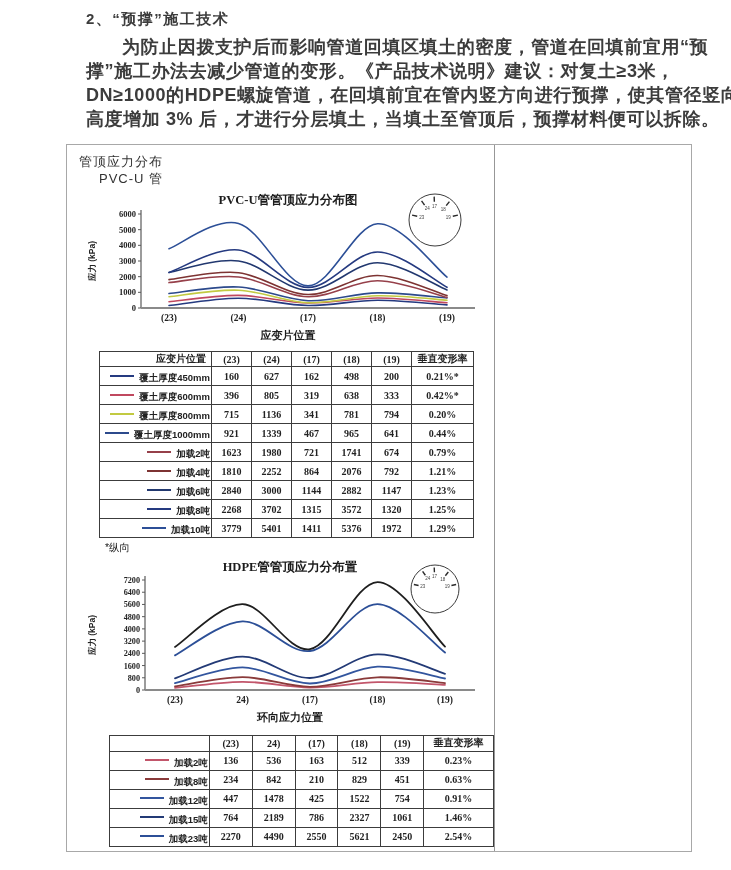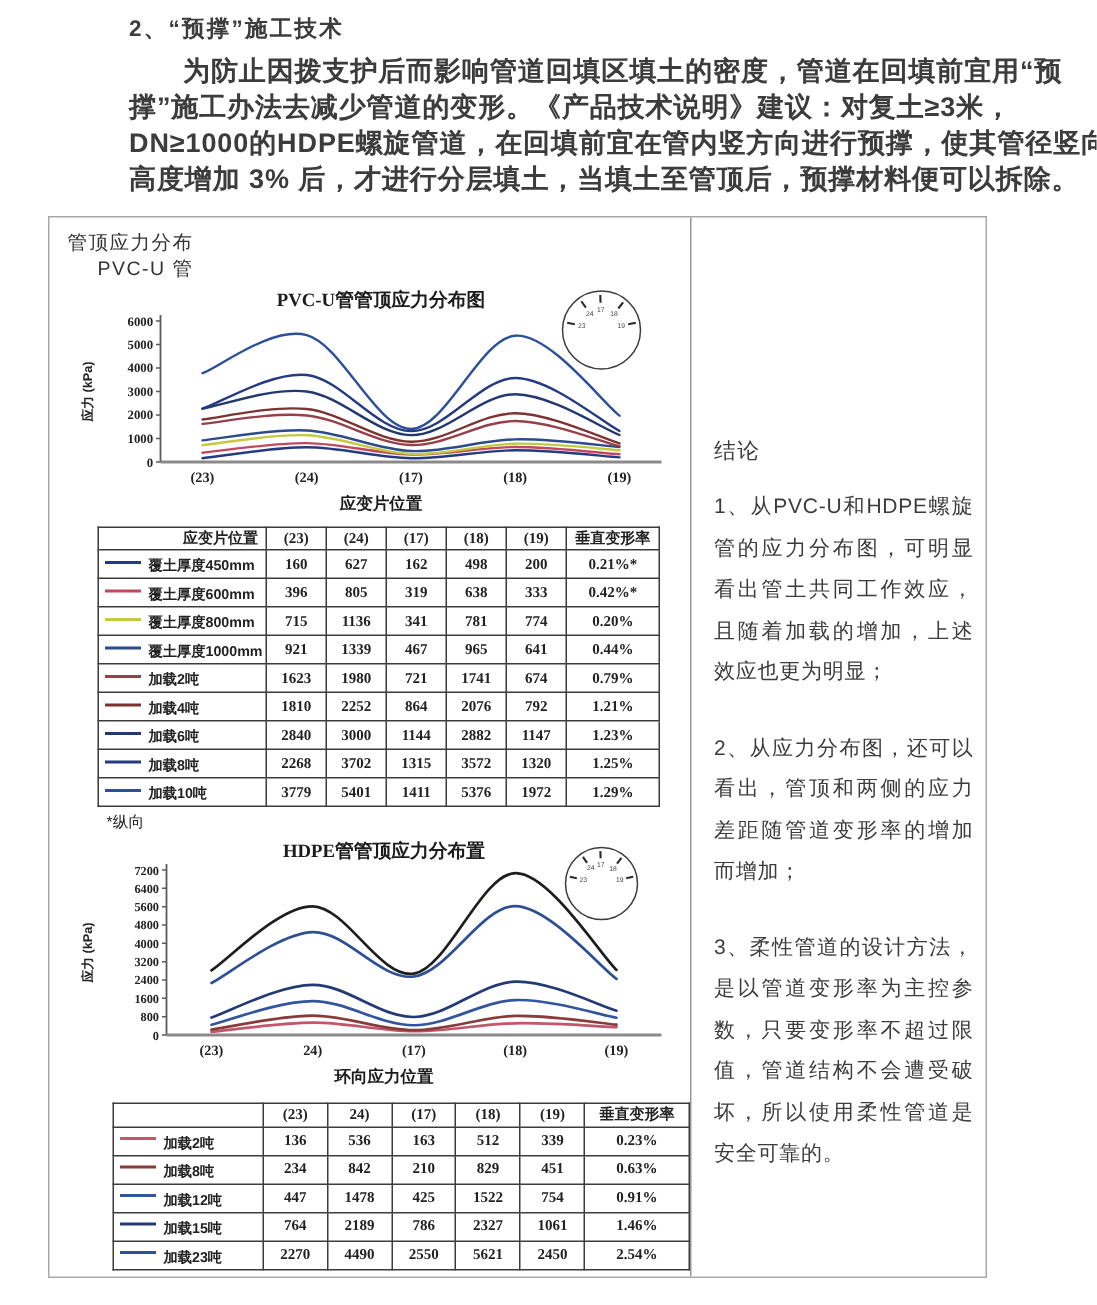--- a/index.html
+++ b/index.html
@@ -7,40 +7,40 @@
     width:731px;height:870px;background:#ffffff;
     font-family:"Liberation Sans",sans-serif;color:#3a3a3a;
     position:relative;overflow:hidden;
   }
   .top-text{padding:10px 0 0 86px;width:662px;font-weight:bold;}
   .sec-title{font-size:15px;letter-spacing:1.5px;color:#3c3c3c;}
   .intro{margin:6px 0 0;font-size:18px;line-height:24px;text-indent:2em;
          letter-spacing:0.6px;color:#3c3c3c;width:658px;}
 
   .main-box{
-    margin:13px 0 0 32px;width:626px;height:708px;
+    margin:13px 0 0 66px;width:626px;height:708px;
     border:1px solid #a8a8a8;box-sizing:border-box;display:flex;background:#fff;
   }
   .left-pane{width:428px;border-right:1px solid #979797;box-sizing:border-box;padding-top:8px;}
   .right-pane{flex:1;box-sizing:border-box;padding:146px 8px 0 15px;}
 
   .pane-heading{margin-left:12px;font-size:13px;line-height:17px;color:#333;letter-spacing:1px;}
   .pane-heading .ind{margin-left:20px;}
 
   svg{display:block;}
   #chart1{margin:3px 0 0 16px;}
   #chart2{margin:3px 0 0 16px;}
 
   .tblwrap1{margin:7px 0 0 32px;}
   .tblwrap2{margin:7px 0 0 42px;}
   table{border-collapse:collapse;table-layout:fixed;}
   td,th{border:1px solid #3c3c3c;padding:0 1px;overflow:hidden;}
   th{font-family:"Liberation Serif",serif;font-size:10px;font-weight:bold;text-align:center;color:#222;}
   th.legend-head{font-family:"Liberation Sans",sans-serif;text-align:right;padding-right:5px;font-size:10px;}
-  td.t-first{text-align:left;white-space:nowrap;}
+  td.t-first{text-align:right;white-space:nowrap;}
   .row-label{font-size:9.5px;font-weight:bold;color:#222;}
   .swatch{display:inline-block;width:26px;height:0;border-top:2px solid #000;
           vertical-align:middle;margin:0 5px 2px 3px;}
   td.t-val{font-family:"Liberation Serif",serif;font-size:10px;font-weight:bold;
            text-align:center;color:#222;}
   #table1 tr{height:13px;}
   #table2 tr{height:15.5px;}
 
   .note{margin:3px 0 0 38px;font-size:10.5px;font-weight:normal;color:#222;}
   .hdpe-heading{margin:14px 0 0 36px;font-size:15px;color:#222;
@@ -152,21 +152,21 @@
               <td class="t-val">638</td>
               <td class="t-val">333</td>
               <td class="t-val">0.42%*</td>
             </tr>
             <tr>
               <td class="t-first"><span class="swatch" style="border-top-color: rgb(194, 202, 65); width: 24px;"></span><span class="row-label">覆土厚度800mm</span></td>
               <td class="t-val">715</td>
               <td class="t-val">1136</td>
               <td class="t-val">341</td>
               <td class="t-val">781</td>
-              <td class="t-val">774</td>
+              <td class="t-val">794</td>
               <td class="t-val">0.20%</td>
             </tr>
             <tr>
               <td class="t-first"><span class="swatch" style="border-top-color: rgb(44, 74, 140); width: 24px;"></span><span class="row-label">覆土厚度1000mm</span></td>
               <td class="t-val">921</td>
               <td class="t-val">1339</td>
               <td class="t-val">467</td>
               <td class="t-val">965</td>
               <td class="t-val">641</td>
               <td class="t-val">0.44%</td>
@@ -338,19 +338,13 @@
               <td class="t-val">2550</td>
               <td class="t-val">5621</td>
               <td class="t-val">2450</td>
               <td class="t-val">2.54%</td>
             </tr>
           </tbody>
         </table>
     </div>
   </div>
 
-  <div class="right-pane">
-    <div class="concl-title">结论</div>
-    <p>1、从PVC-U和HDPE螺旋管的应力分布图，可明显看出管土共同工作效应，且随着加载的增加，上述效应也更为明显；</p>
-    <p>2、从应力分布图，还可以看出，管顶和两侧的应力差距随管道变形率的增加而增加；</p>
-    <p>3、柔性管道的设计方法，是以管道变形率为主控参数，只要变形率不超过限值，管道结构不会遭受破坏，所以使用柔性管道是安全可靠的。</p>
-  </div>
 </div>
 
 </body></html>

